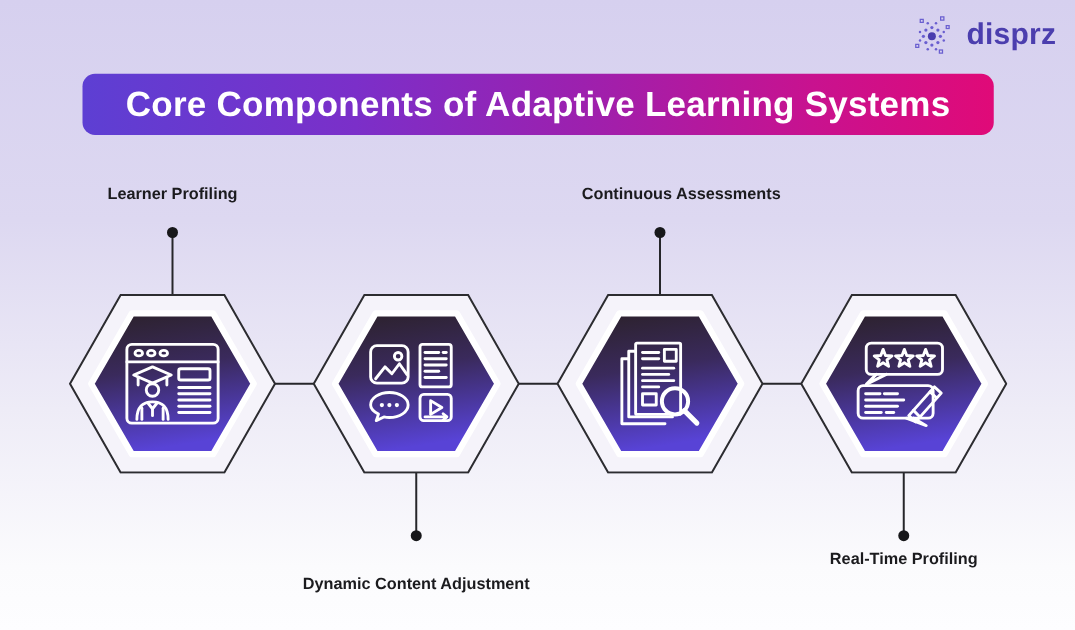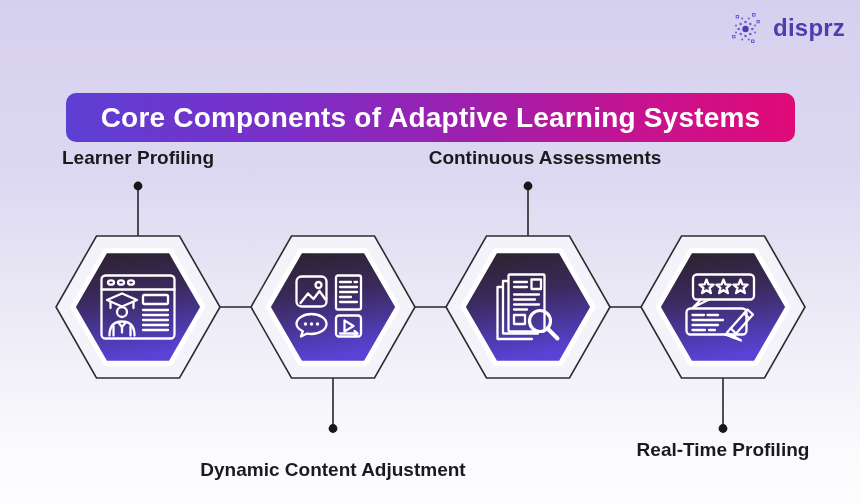--- a/index.html
+++ b/index.html
@@ -8,27 +8,27 @@
     background:linear-gradient(180deg,#d6d0ef 0%,#ddd8f1 35%,#eeecf7 65%,#fbfbfd 90%,#fdfdff 100%);
     font-family:"Liberation Sans",sans-serif;
   }
   
   .logo{position:absolute;top:11px;right:15px;display:flex;align-items:center;gap:11px;}
   .logo-text{font-size:24px;font-weight:800;color:#4b3eae;letter-spacing:.2px;line-height:1;}
   
   .banner{
     position:absolute;left:66px;top:59px;width:729px;height:49px;border-radius:10px;
     background:linear-gradient(90deg,#5d3fd3 0%,#7b2fc9 30%,#9d20ae 55%,#c8128f 80%,#e00a78 100%);
-    display:flex;align-items:center;justify-content:center;margin-top:34px;
+    display:flex;align-items:center;justify-content:center;
   }
   .banner-text{color:#ffffff;font-size:28px;font-weight:700;letter-spacing:.2px;white-space:nowrap;}
   
   .hex-label{
     position:absolute;transform:translateX(-50%);
-    font-size:19px;font-weight:700;color:#1b1b1e;white-space:nowrap;
+    font-size:13px;font-weight:700;color:#1b1b1e;white-space:nowrap;
   }
   .lbl-1{left:138px;top:147px;}
   .lbl-2{left:333px;top:459px;}
   .lbl-3{left:545px;top:147px;text-align:right;}
   .lbl-4{left:723px;top:439px;}
   
   .overlay{position:absolute;left:0;top:0;}
   
   .hex{position:absolute;top:235px;width:166px;height:144px;}
   .hex-1{left:55px;}  .hex-2{left:250px;}  .hex-3{left:445px;}  .hex-4{left:640px;}

